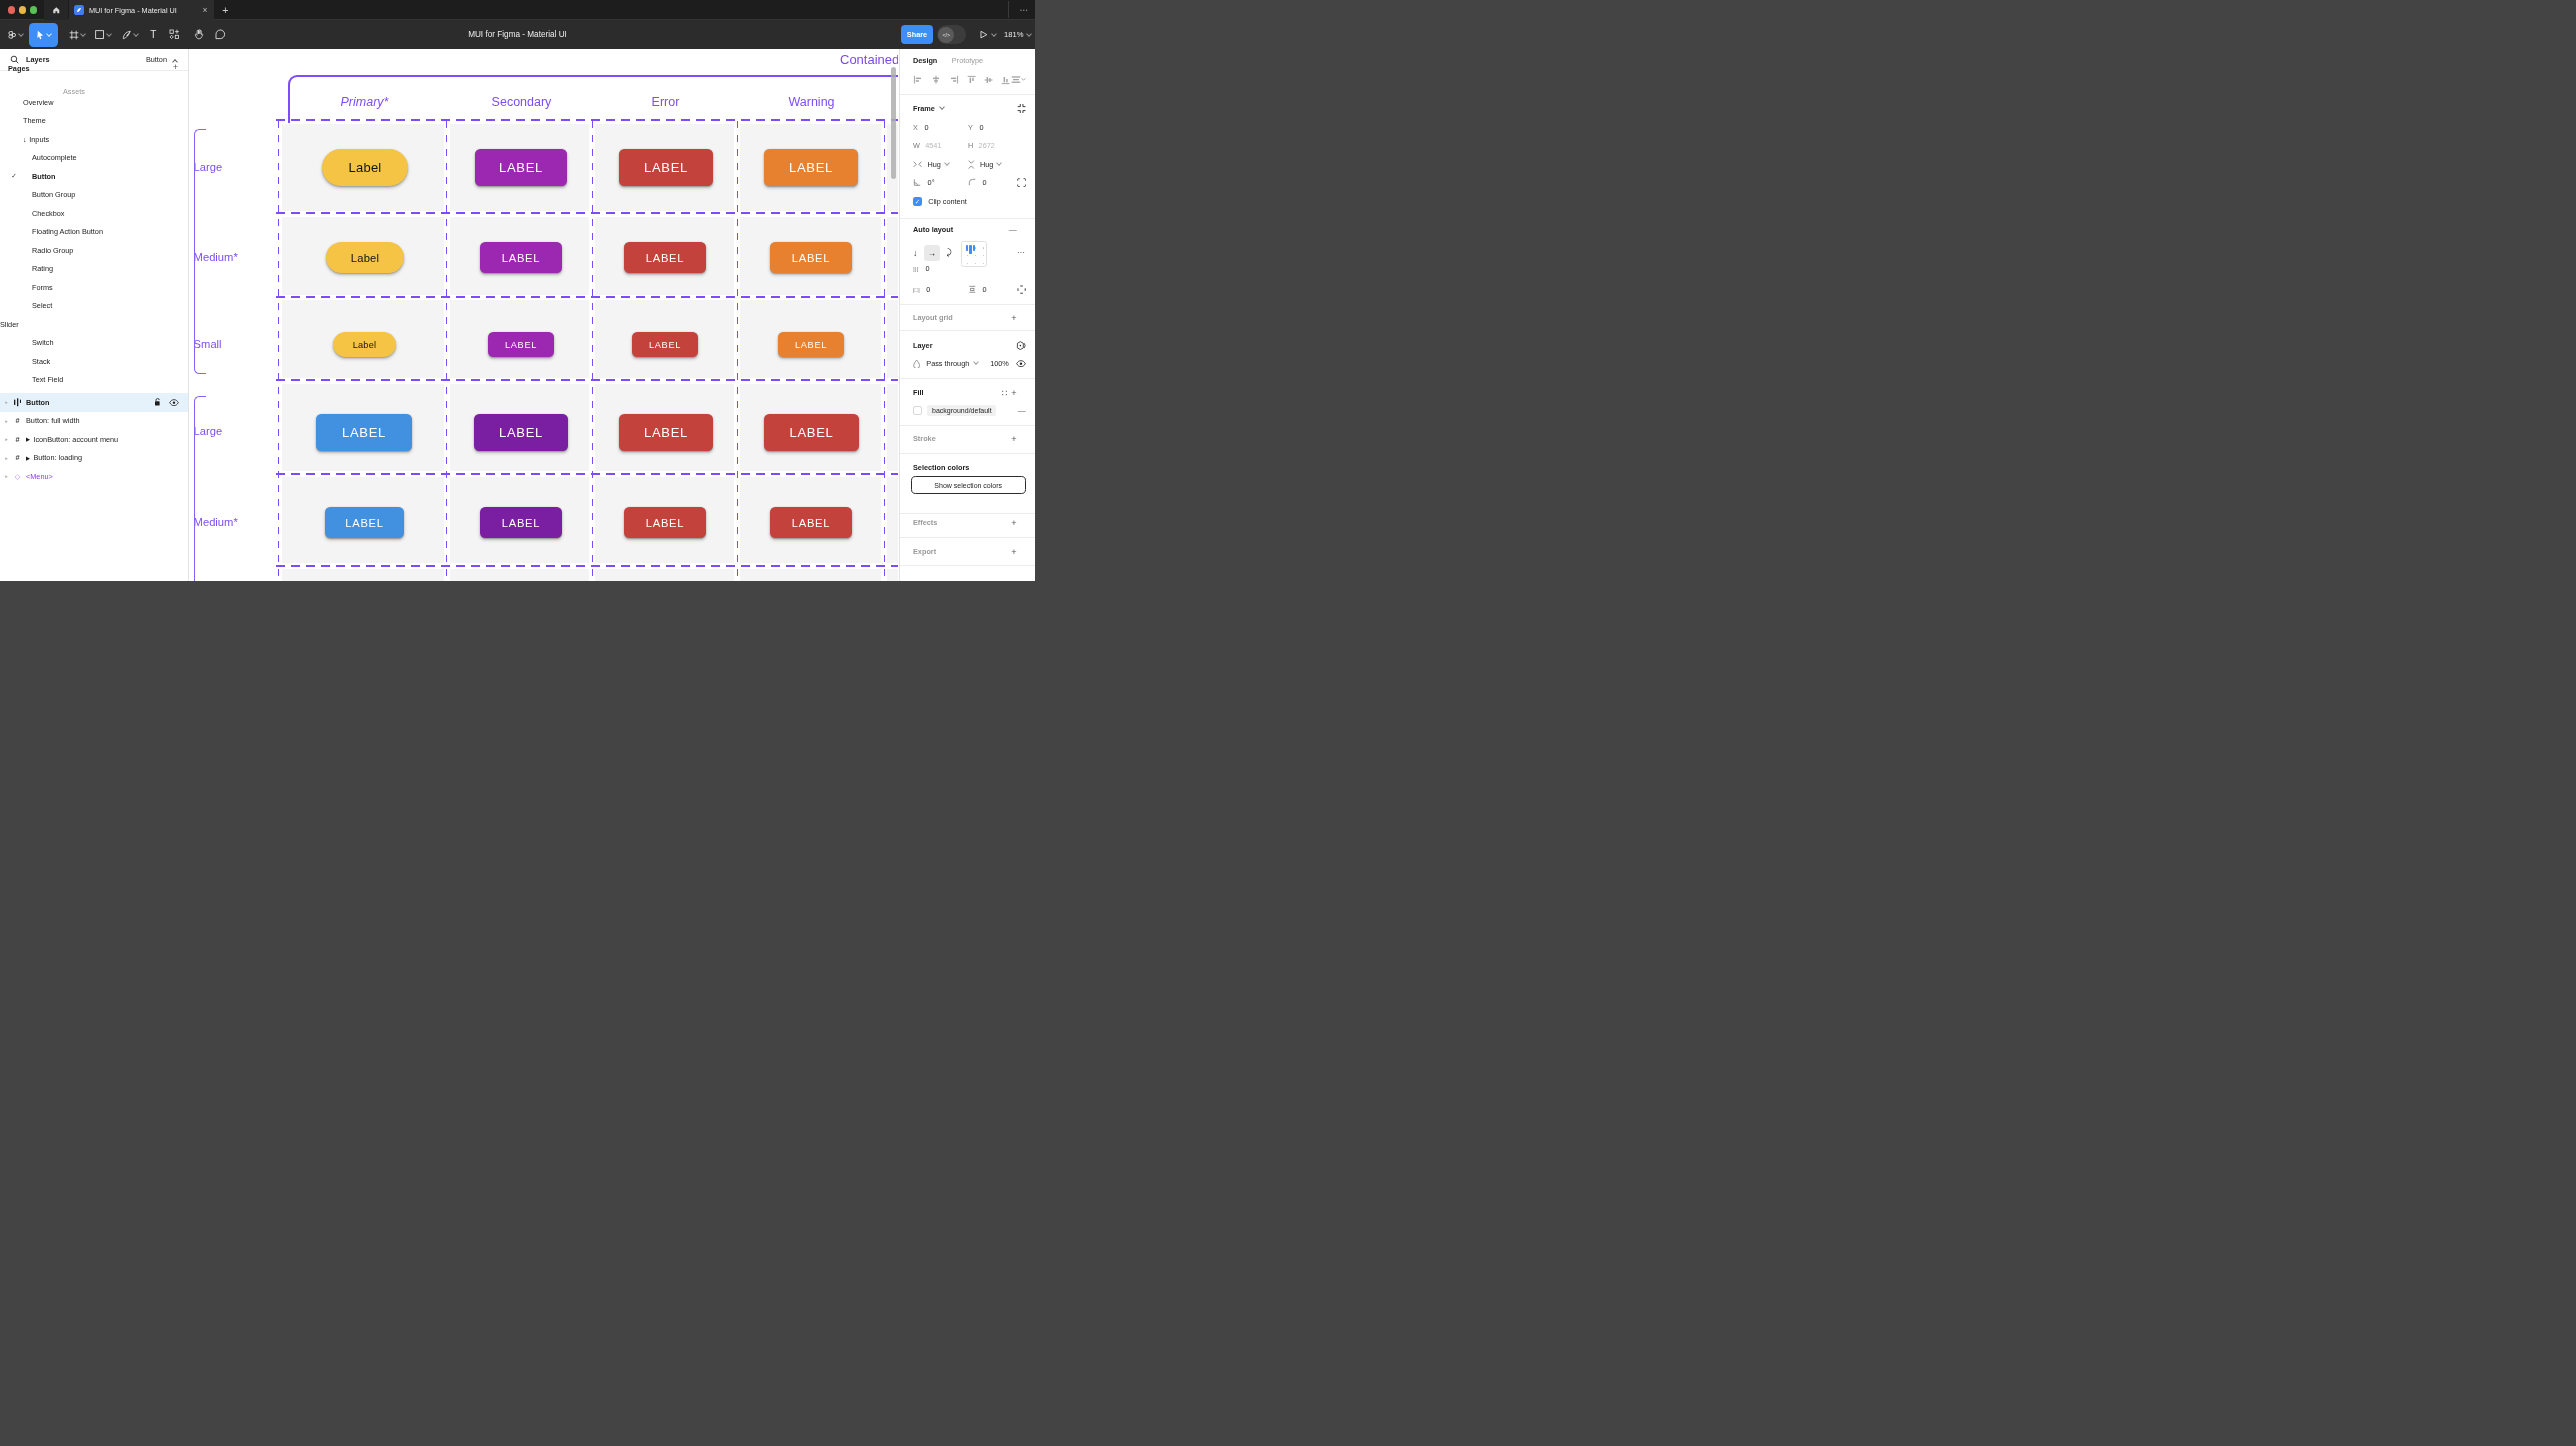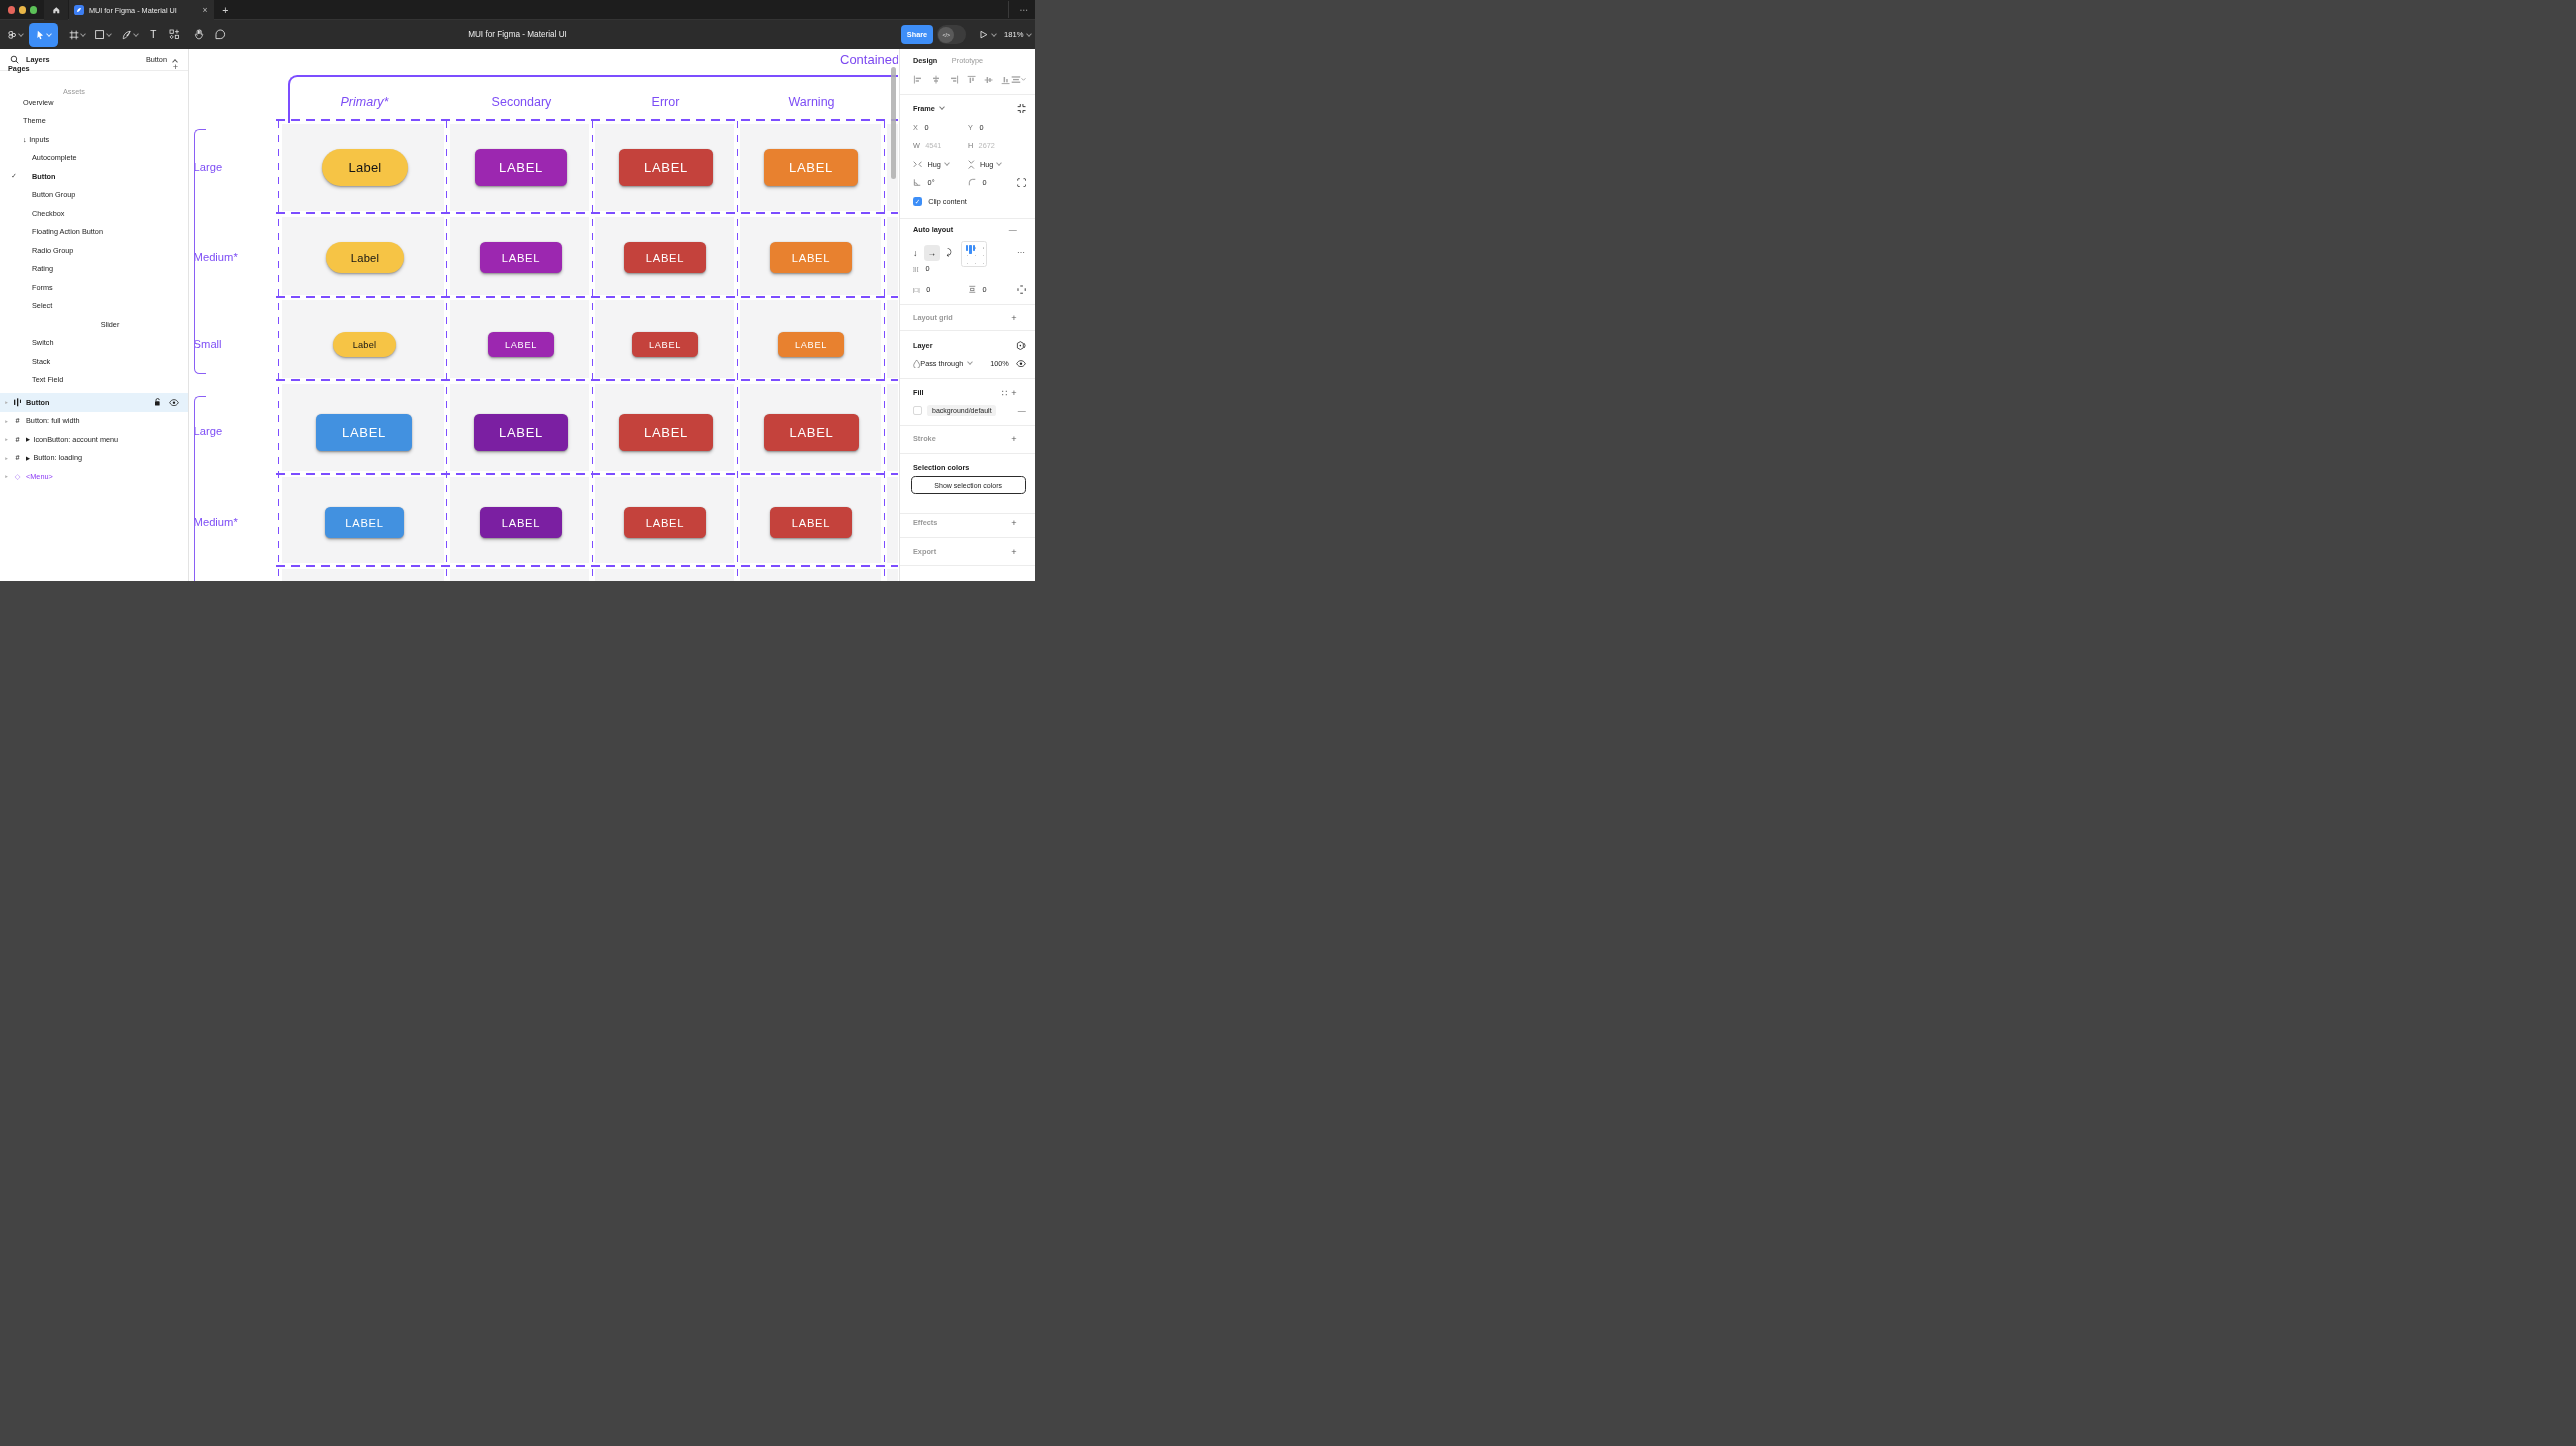--- a/index.html
+++ b/index.html
@@ -251,21 +251,21 @@
         </div>
         <div class="sb-row" style="padding-left: 32px;">
           <span class="page-label">Rating</span>
         </div>
         <div class="sb-row" style="padding-left: 32px;">
           <span class="page-label">Forms</span>
         </div>
         <div class="sb-row" style="padding-left: 32px;">
           <span class="page-label">Select</span>
         </div>
-        <div class="sb-row" style="padding-left: 32px; justify-content: center;">
+        <div class="sb-row" style="">
           <span class="page-label">Slider</span>
         </div>
         <div class="sb-row" style="padding-left: 32px;">
           <span class="page-label">Switch</span>
         </div>
         <div class="sb-row" style="padding-left: 32px;">
           <span class="page-label">Stack</span>
         </div>
         <div class="sb-row" style="padding-left: 32px;">
           <span class="page-label">Text Field</span>
@@ -621,21 +621,21 @@
             <path d="M12.5 3.5 A6 6 0 0 1 12.5 10.5" fill="none" stroke="#1e1e1e" stroke-width="1.2"></path>
           </svg>
         </span>
     </div>
     <div class="irow" style="top:308px;">
       <span class="minicon">
           <svg width="7.3" height="9.2" viewBox="0 0 11 14">
             <path d="M5.5 1.5 C8 5 10 7.5 10 10 A4.5 4.5 0 0 1 1 10 C1 7.5 3 5 5.5 1.5 Z" fill="none" stroke="#7a7a7a" stroke-width="1.2"></path>
           </svg>
         </span>
-      <span style="">Pass through</span>
+      <span style="margin-left:6px;">Pass through</span>
       <span class="chev" style="color:#999;margin-left:4.6px;margin-top:-2px;"></span>
       <span style="position:absolute;right:17px;">100%</span>
       <span class="minicon" style="position:absolute;right:0;">
           <svg width="10" height="7.3" viewBox="0 0 15 11">
             <path d="M1 5.5 C3 2 5 1 7.5 1 C10 1 12 2 14 5.5 C12 9 10 10 7.5 10 C5 10 3 9 1 5.5 Z" fill="none" stroke="#1e1e1e" stroke-width="1.2"></path>
             <circle cx="7.5" cy="5.5" r="1.8" fill="#1e1e1e"></circle>
           </svg>
         </span>
     </div>
     <div class="ihr" style="top:329px;"></div>

